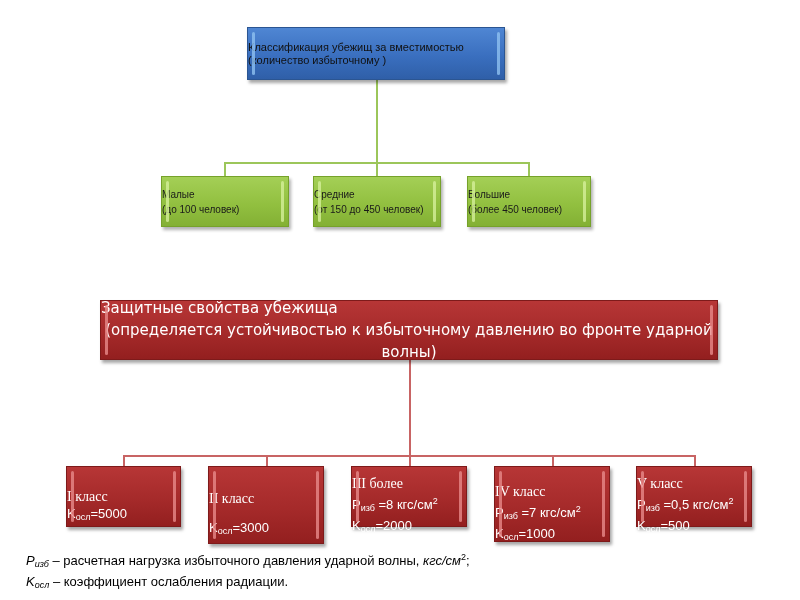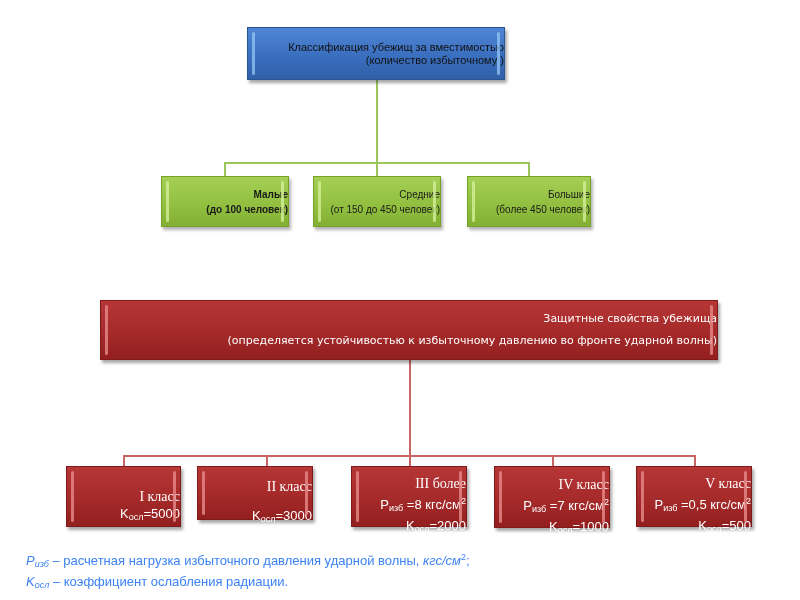--- a/index.html
+++ b/index.html
@@ -1,43 +1,43 @@
 <!DOCTYPE html>
 <html><head>
   <meta charset="utf-8">
   <style>
     html, body { margin: 0; padding: 0; background: #ffffff; }
     body { width: 800px; height: 600px; position: relative; overflow: hidden; font-family: "Liberation Sans", sans-serif; }
-    .box { position: absolute; box-sizing: border-box; text-align: center; display: flex; flex-direction: column; justify-content: center; align-items: flex-end; }
+    .box { position: absolute; box-sizing: border-box; text-align: center; display: flex; flex-direction: column; justify-content: center; align-items: flex-start; }
     .box::before, .box::after { content: ""; position: absolute; top: 4px; bottom: 4px; width: 3px; border-radius: 2px; }
     .box::before { left: 4px; }
     .box::after { right: 4px; }
 
     .blue { background: linear-gradient(180deg, #4f86d3 0%, #3a6fbf 55%, #2f5fa8 100%); border: 1px solid #2b5592; box-shadow: 2px 3px 3px rgba(0,0,0,0.35); color: #111; }
     .blue::before, .blue::after { background: #8fc0f0; opacity: 0.8; }
 
     .green { background: linear-gradient(180deg, #a4cf56 0%, #92c040 55%, #83b034 100%); border: 1px solid #76a22a; box-shadow: 2px 3px 3px rgba(0,0,0,0.3); color: #1a1a1a; }
     .green::before, .green::after { background: #d5ef9a; opacity: 0.8; }
 
     .red { background: linear-gradient(180deg, #b73636 0%, #a52a2a 55%, #931f1f 100%); border: 1px solid #7e1a1a; box-shadow: 2px 3px 3px rgba(0,0,0,0.35); color: #ffffff; }
     .red::before, .red::after { background: #e78a8a; opacity: 0.8; }
 
     .line { position: absolute; }
     .gline { background: #9cc65a; }
     .rline { background: #c86464; }
 
     .top-text { font-size: 11px; line-height: 13px; color: #111; }
     .size-text { font-size: 10px; line-height: 15px; }
-    .prot-text { font-family: "DejaVu Sans", sans-serif; font-size: 11px; line-height: 22px; }
+    .prot-text { font-family: "DejaVu Sans", sans-serif; font-size: 15px; line-height: 22px; }
     .cls-title { font-family: "Liberation Serif", serif; font-size: 14px; line-height: 17px; margin-top: 20px; }
     .cls-line { font-size: 13px; line-height: 18px; }
     .cls-line sub { font-size: 9px; vertical-align: -2px; }
     .cls-line sup { font-size: 9px; vertical-align: 5px; }
 
-    .legend { position: absolute; left: 26px; top: 549px; font-size: 13px; line-height: 17px; color: #3b82f6; }
+    .legend { position: absolute; left: 26px; top: 549px; font-size: 13px; line-height: 17px; color: #000000; }
     .legend i { font-style: italic; }
     .legend sub { font-size: 9px; font-style: italic; vertical-align: -2px; }
     .legend sup { font-size: 9px; vertical-align: 5px; }
   </style>
 </head>
 <body>
 
 <div class="line gline" style="left:376px; top:80px; width:2px; height:83px;"></div>
 <div class="line gline" style="left:224px; top:162px; width:306px; height:2px;"></div>
 <div class="line gline" style="left:224px; top:162px; width:2px; height:14px;"></div>
@@ -50,21 +50,21 @@
 <div class="line rline" style="left:266px; top:455px; width:2px; height:11px;"></div>
 <div class="line rline" style="left:409px; top:455px; width:2px; height:11px;"></div>
 <div class="line rline" style="left:552px; top:455px; width:2px; height:11px;"></div>
 <div class="line rline" style="left:694px; top:455px; width:2px; height:11px;"></div>
 
 <div class="box blue" style="left:247px; top:27px; width:258px; height:53px;">
   <div class="top-text">Классификация убежищ за вместимостью</div>
   <div class="top-text">(количество избыточному )</div>
 </div>
 
-<div class="box green" style="left:161px; top:176px; width:128px; height:51px;font-weight:bold;">
+<div class="box green" style="left:161px; top:176px; width:128px; height:51px;">
   <div class="size-text">Малые</div>
   <div class="size-text">(до 100 человек)</div>
 </div>
 <div class="box green" style="left:313px; top:176px; width:128px; height:51px;">
   <div class="size-text">Средние</div>
   <div class="size-text">(от 150 до 450 человек)</div>
 </div>
 <div class="box green" style="left:467px; top:176px; width:124px; height:51px;">
   <div class="size-text">Большие</div>
   <div class="size-text">(более 450 человек)</div>
@@ -72,30 +72,30 @@
 
 <div class="box red" style="left:100px; top:300px; width:618px; height:60px;">
   <div class="prot-text">Защитные свойства убежища</div>
   <div class="prot-text">(определяется устойчивостью к избыточному давлению во фронте ударной волны)</div>
 </div>
 
 <div class="box red" style="left:66px; top:466px; width:115px; height:61px;">
   <div class="cls-title">I  класс</div>
   <div class="cls-line"><span>K</span><sub>осл</sub><span>=5000</span></div>
 </div>
-<div class="box red" style="left:197px; top:466px; width:116px; height:54px;gap:12px;">
+<div class="box red" style="left:208px; top:466px; width:116px; height:78px;gap:12px;">
   <div class="cls-title">II  класс</div>
   <div class="cls-line"><span>K</span><sub>осл</sub><span>=3000</span></div>
 </div>
 <div class="box red" style="left:351px; top:466px; width:116px; height:61px;">
   <div class="cls-title">III более</div>
   <div class="cls-line"><span>P</span><sub>изб</sub><span> =8 кгс/см</span><sup>2</sup></div>
   <div class="cls-line"><span>K</span><sub>осл</sub><span>=2000</span></div>
 </div>
-<div class="box red" style="left:494px; top:466px; width:116px; height:62px;">
+<div class="box red" style="left:494px; top:466px; width:116px; height:76px;">
   <div class="cls-title">IV класс</div>
   <div class="cls-line"><span>P</span><sub>изб</sub><span> =7 кгс/см</span><sup>2</sup></div>
   <div class="cls-line"><span>K</span><sub>осл</sub><span>=1000</span></div>
 </div>
 <div class="box red" style="left:636px; top:466px; width:116px; height:61px;">
   <div class="cls-title">V класс</div>
   <div class="cls-line"><span>P</span><sub>изб</sub><span> =0,5 кгс/см</span><sup>2</sup></div>
   <div class="cls-line"><span>K</span><sub>осл</sub><span>=500</span></div>
 </div>
 

